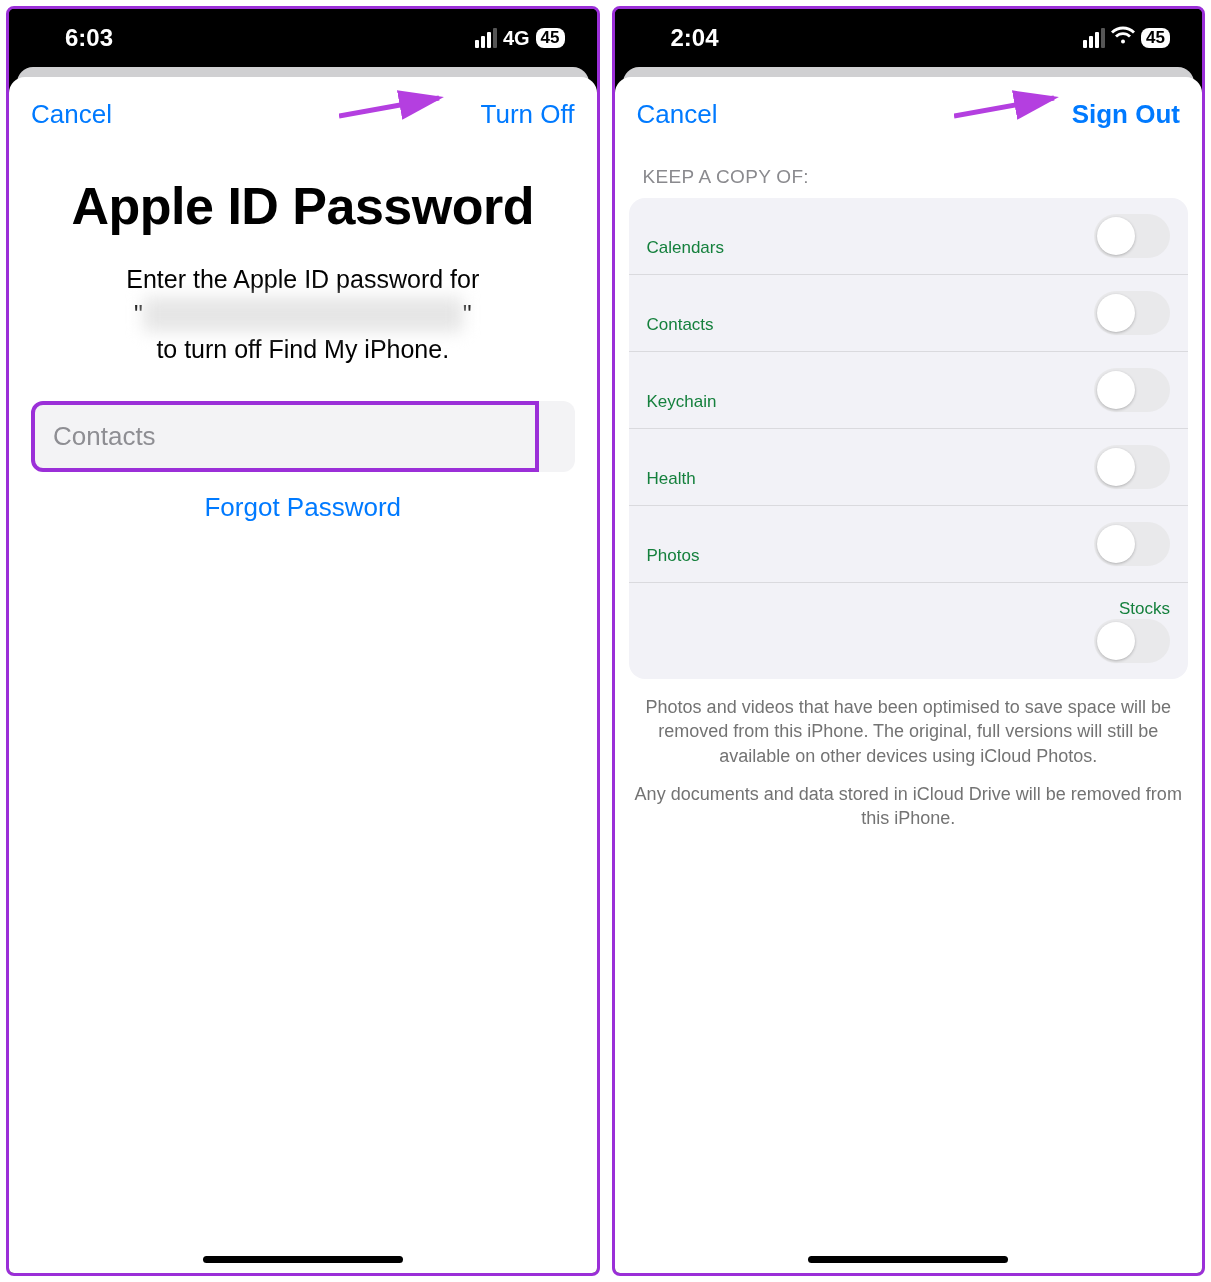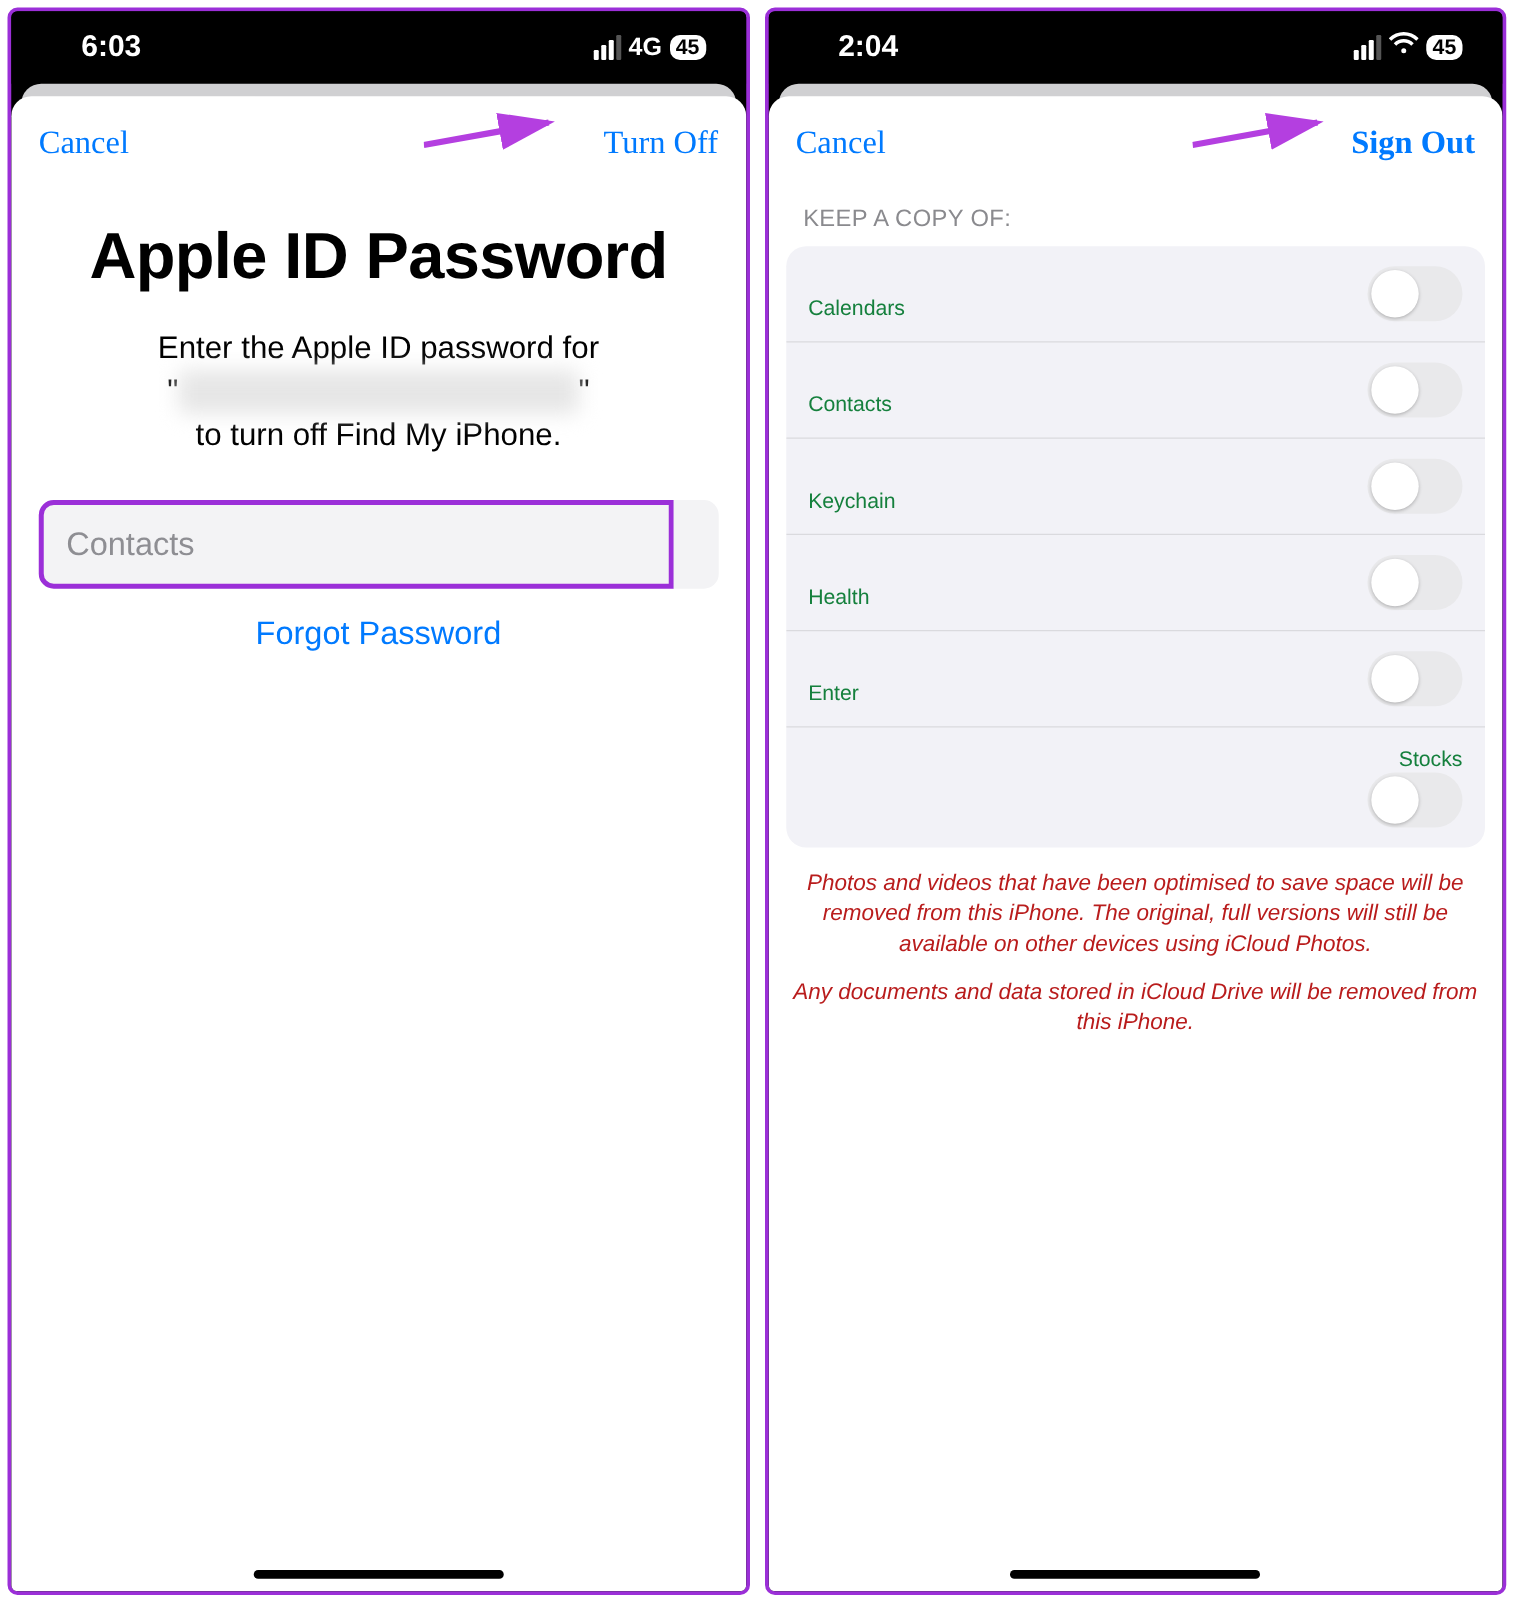--- a/index.html
+++ b/index.html
@@ -51,21 +51,20 @@
     margin-top: -6px;
     display:flex;
     flex-direction:column;
     position:relative;
     padding-bottom: 20px;
   }
   .navbar {
     display:flex; justify-content:space-between; align-items:center;
     padding: 22px 22px 8px 22px;
     font-size: 26px;
-    font-family: Liberation Serif, serif;
   }
   .link { color:#007aff; cursor:pointer; }
   .link.bold { font-weight:600; }
   .content { padding: 40px 22px 0 22px; text-align:center; }
   .big-title {
     font-size: 52px; font-weight:700; letter-spacing:-0.5px; line-height:1.08;
     margin-bottom: 28px;
   }
   .big-title.tight { font-size:56px; margin-bottom:32px; padding:0 10px;}
   .sub { font-size:25px; line-height:1.4; }
@@ -113,23 +112,22 @@
   .row:last-child { border-bottom:none;flex-direction:column; }
   .switch {
     width:76px; height:44px; background:#e9e9eb; border-radius:30px;
     position:relative; flex-shrink:0;
   }
   .switch::after {
     content:''; position:absolute; left:3px; top:3px; width:38px; height:38px;
     background:#fff; border-radius:50%; box-shadow:0 1px 3px rgba(0,0,0,0.25);
   }
   .footer-note {
-    font-size:18px; color:#b91c1c; text-align:center; line-height:1.35;
+    font-size:18px; color:#737373; text-align:center; line-height:1.35;
     padding: 16px 20px 0 20px;
-    font-style: italic;
   }
   .footer-note + .footer-note { padding-top:14px;}
   .arrow {
     position:absolute; pointer-events:none;
   }
   .arrow svg { display:block; }
   
   .bars { display:inline-flex; align-items:flex-end; gap:2px; }
   .bars span { width:4px; background:#fff; border-radius:1px;}
   .bars span:nth-child(1){height:8px;} .bars span:nth-child(2){height:12px;}
@@ -224,21 +222,21 @@
       </div>
       <div class="row">
         <span>Keychain</span>
         <span class="switch"></span>
       </div>
       <div class="row">
         <span>Health</span>
         <span class="switch"></span>
       </div>
       <div class="row">
-        <span>Enter</span>
+        <span>Photos</span>
         <span class="switch"></span>
       </div>
       <div class="row">
         <span>Stocks</span>
         <span class="switch"></span>
       </div>
     </div>
     <div class="footer-note">Photos and videos that have been optimised to save space will be removed from this iPhone. The original, full versions will still be available on other devices using iCloud Photos.</div>
     <div class="footer-note">Any documents and data stored in iCloud Drive will be removed from this iPhone.</div>
     <div class="home-indicator"></div>

